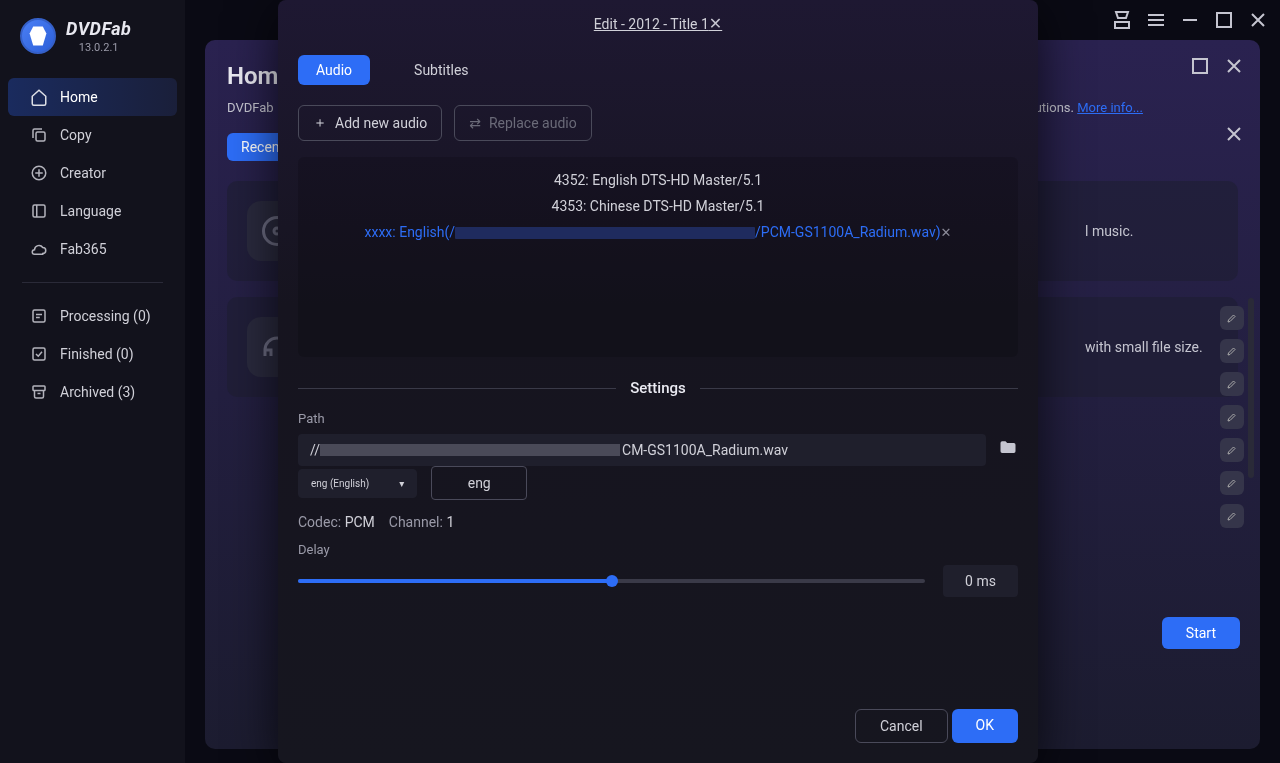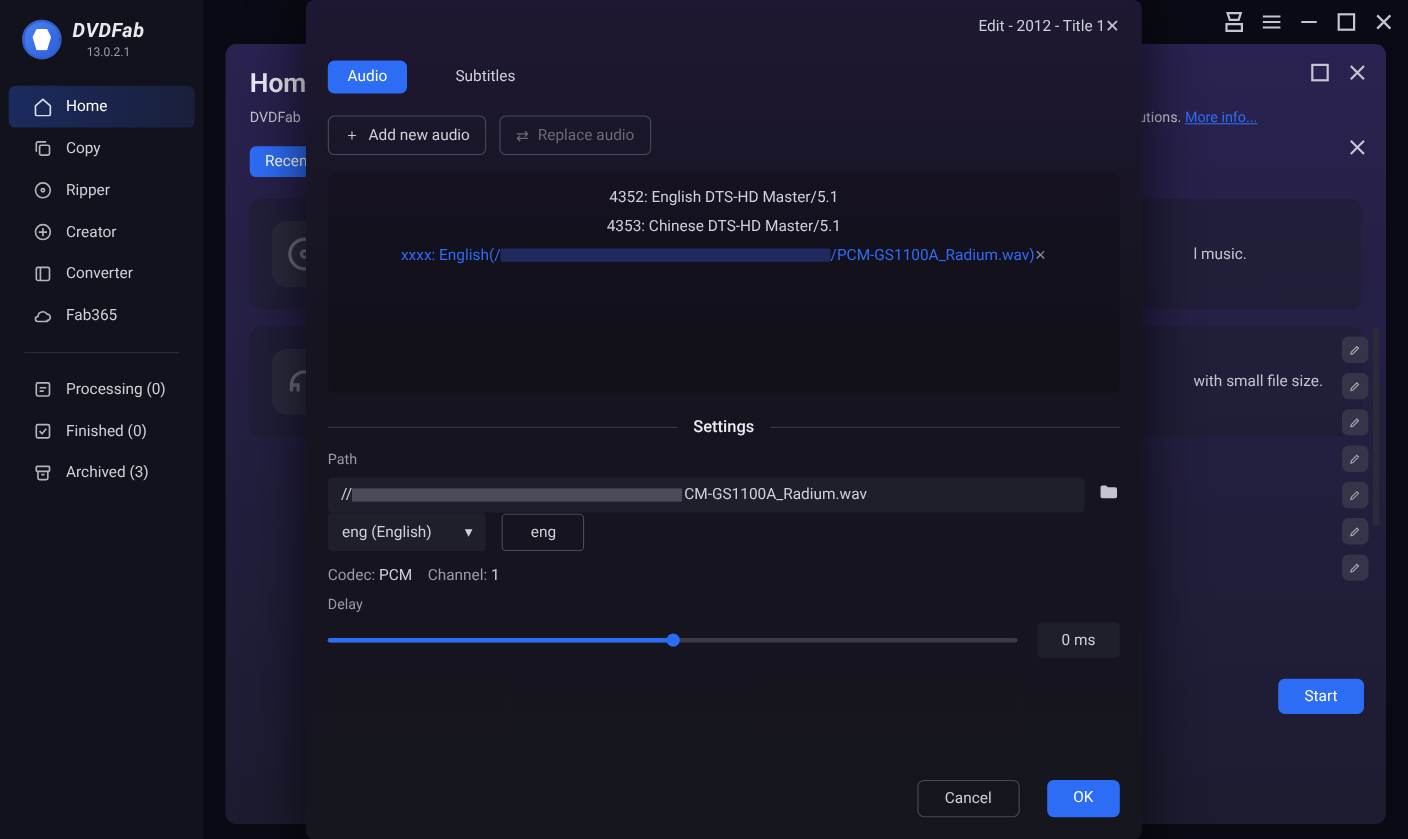--- a/index.html
+++ b/index.html
@@ -29,21 +29,21 @@
 .home-desc a { color:#2d6df6; text-decoration:underline; }
 .recent-chip { display:inline-block; background:#2d6df6; color:#fff; border-radius:6px; padding:6px 14px; font-size:14px; margin-top:18px; }
 
 .cards { margin-top:20px; }
 .card { background:rgba(30,30,50,.6); border-radius:10px; padding:20px; display:flex; align-items:center; gap:18px; margin-bottom:16px; }
 .card-ico { width:60px; height:60px; border-radius:14px; background:#2a2a3e; display:flex;align-items:center;justify-content:center;}
 .card-text { font-size:14px; color:#c5c5d0; }
 
 
 .modal { position:absolute; left:278px; top:0; width:760px; height:763px; background: linear-gradient(180deg,#1e1832 0%,#16141f 40%,#16161f 100%); border-radius:8px; box-shadow:0 10px 50px rgba(0,0,0,.7); display:flex; flex-direction:column; }
-.modal-head { display:flex; align-items:center; justify-content:flex-end; padding:14px 20px 8px; }
+.modal-head { display:flex; align-items:center; justify-content:center; padding:14px 20px 8px;text-decoration:underline; }
 .modal-title { font-size:14px; color:#d0d0d8; }
 .modal-close { color:#c5c5d0; cursor:pointer; font-size:16px; }
 .modal-tabs { display:flex; gap:26px; padding: 14px 20px 12px; text-align: center; }
 .modal-tab { font-size:14px; color:#d0d0d8; padding:7px 18px; border-radius:6px; cursor:pointer; }
 .modal-tab.active { background:#2d6df6; color:#fff; }
 
 .modal-body { flex:1; padding: 0 20px; overflow:hidden; }
 .audio-actions { display:flex; gap:12px; margin:8px 0 16px; }
 .btn-outline { border:1px solid #4a4a5a; border-radius:6px; padding:8px 14px; font-size:14px; color:#d0d0d8; display:flex; align-items:center; gap:8px; cursor:pointer; }
 .btn-outline.disabled { color:#6a6a78; }
@@ -57,32 +57,32 @@
 .settings-sep .line { flex:1; height:1px; background:#3a3a48; }
 .settings-sep .lbl { font-size:15px; color:#eaeaf2; font-weight:500; }
 .setting-label { font-size:13px; color:#9a9aa8; margin-top:12px; margin-bottom:8px; display:block; }
 
 .path-row { display:flex; align-items:center; gap:12px; }
 .path-field { flex:1; background:#1f1f2c; border-radius:4px; padding:8px 12px; font-size:14px; color:#d0d0d8; display:flex; align-items:center; overflow:hidden; white-space:nowrap;}
 .path-field .redact2 { display:inline-block; background:#4a4a58; height:12px; width:300px; margin-right:2px; }
 .folder-ico { color:#c5c5d0; cursor:pointer; }
 
 .lang-row { display:flex; gap:14px; align-items:center; }
-.select { background:#1f1f2c; border:1px solid #1f1f2c; border-radius:4px; padding:8px 12px; font-size:14px; color:#d0d0d8; display:flex; align-items:center; gap:30px; cursor:pointer;}
-.textbox { background:transparent; border:1px solid #4a4a5a; border-radius:4px; padding:8px 18px; font-size:14px; color:#d0d0d8; width:75px; text-align:center;}
+.select { background:#1f1f2c; border:1px solid #1f1f2c; border-radius:4px; padding:8px 12px; font-size:10px; color:#d0d0d8; display:flex; align-items:center; gap:30px; cursor:pointer;}
+.textbox { background:transparent; border:1px solid #4a4a5a; border-radius:4px; padding:8px 18px; font-size:14px; color:#d0d0d8; width:96px; text-align:center;}
 .codec-row { font-size:14px; color:#9a9aa8; margin-top:14px; display:flex; gap:14px;}
 .codec-row .v { color:#d0d0d8; }
 
 .slider-row { display:flex; align-items:center; gap:18px; }
 .slider { flex:1; position:relative; height:4px; background:#3a3a48; border-radius:2px; }
 .slider-fill { position:absolute; left:0; top:0; height:100%; background:#2d6df6; border-radius:2px; width:50%; }
 .slider-thumb { position:absolute; top:50%; width:12px; height:12px; background:#2d6df6; border-radius:50%; transform:translate(-50%,-50%); left:50%; }
 .ms-box { background:#1f1f2c; border-radius:4px; padding:8px 14px; font-size:14px; color:#d0d0d8; width:75px; text-align:center;}
 
-.modal-foot { display:flex; justify-content:flex-end; gap:25px; padding: 12px 20px 20px; }
+.modal-foot { display:flex; justify-content:flex-end; gap:4px; padding: 12px 20px 20px; }
 .btn { border-radius:6px; padding:8px 24px; font-size:14px; cursor:pointer; }
 .btn-sec { border:1px solid #4a4a5a; color:#d0d0d8; }
 .btn-pri { background:#2d6df6; color:#fff; }
 
 .ico svg, .titlebtn svg { width:100%; height:100%; }
 .scrollhint{position:absolute; right:6px; top:258px; width:6px; height:180px; background:#2a2a38; border-radius:3px;}
 </style>
 </head>
 <body>
 
@@ -104,37 +104,30 @@
     <div class="nav-item">
       <span class="ico"><svg viewBox="0 0 24 24" fill="none" stroke="currentColor" stroke-width="2">
             <rect x="8" y="8" width="12" height="12" rx="2"></rect>
             <path d="M4 16V6a2 2 0 012-2h10"></path>
           </svg></span>
       <span>Copy</span>
     </div>
     <div class="nav-item">
       <span class="ico"><svg viewBox="0 0 24 24" fill="none" stroke="currentColor" stroke-width="2">
             <circle cx="12" cy="12" r="9"></circle>
-            <circle cx="12" cy="12" r="2"></circle>
-          </svg></span>
-      <span>Ripper</span>
-    </div>
-    <div class="nav-item">
-      <span class="ico"><svg viewBox="0 0 24 24" fill="none" stroke="currentColor" stroke-width="2">
-            <circle cx="12" cy="12" r="9"></circle>
             <path d="M12 7v10M7 12h10"></path>
           </svg></span>
       <span>Creator</span>
     </div>
     <div class="nav-item">
       <span class="ico"><svg viewBox="0 0 24 24" fill="none" stroke="currentColor" stroke-width="2">
             <rect x="4" y="4" width="16" height="16" rx="2"></rect>
             <path d="M9 4v16"></path>
           </svg></span>
-      <span>Converter</span>
+      <span>Language</span>
     </div>
     <div class="nav-item">
       <span class="ico"><svg viewBox="0 0 24 24" fill="none" stroke="currentColor" stroke-width="2">
             <path d="M17 18a4 4 0 100-8 6 6 0 00-11 3 3 3 0 000 6h11z"></path>
           </svg></span>
       <span>Fab365</span>
     </div>
     <div class="nav-sep"></div>
     <div class="nav-item">
       <span class="ico"><svg viewBox="0 0 24 24" fill="none" stroke="currentColor" stroke-width="2">

